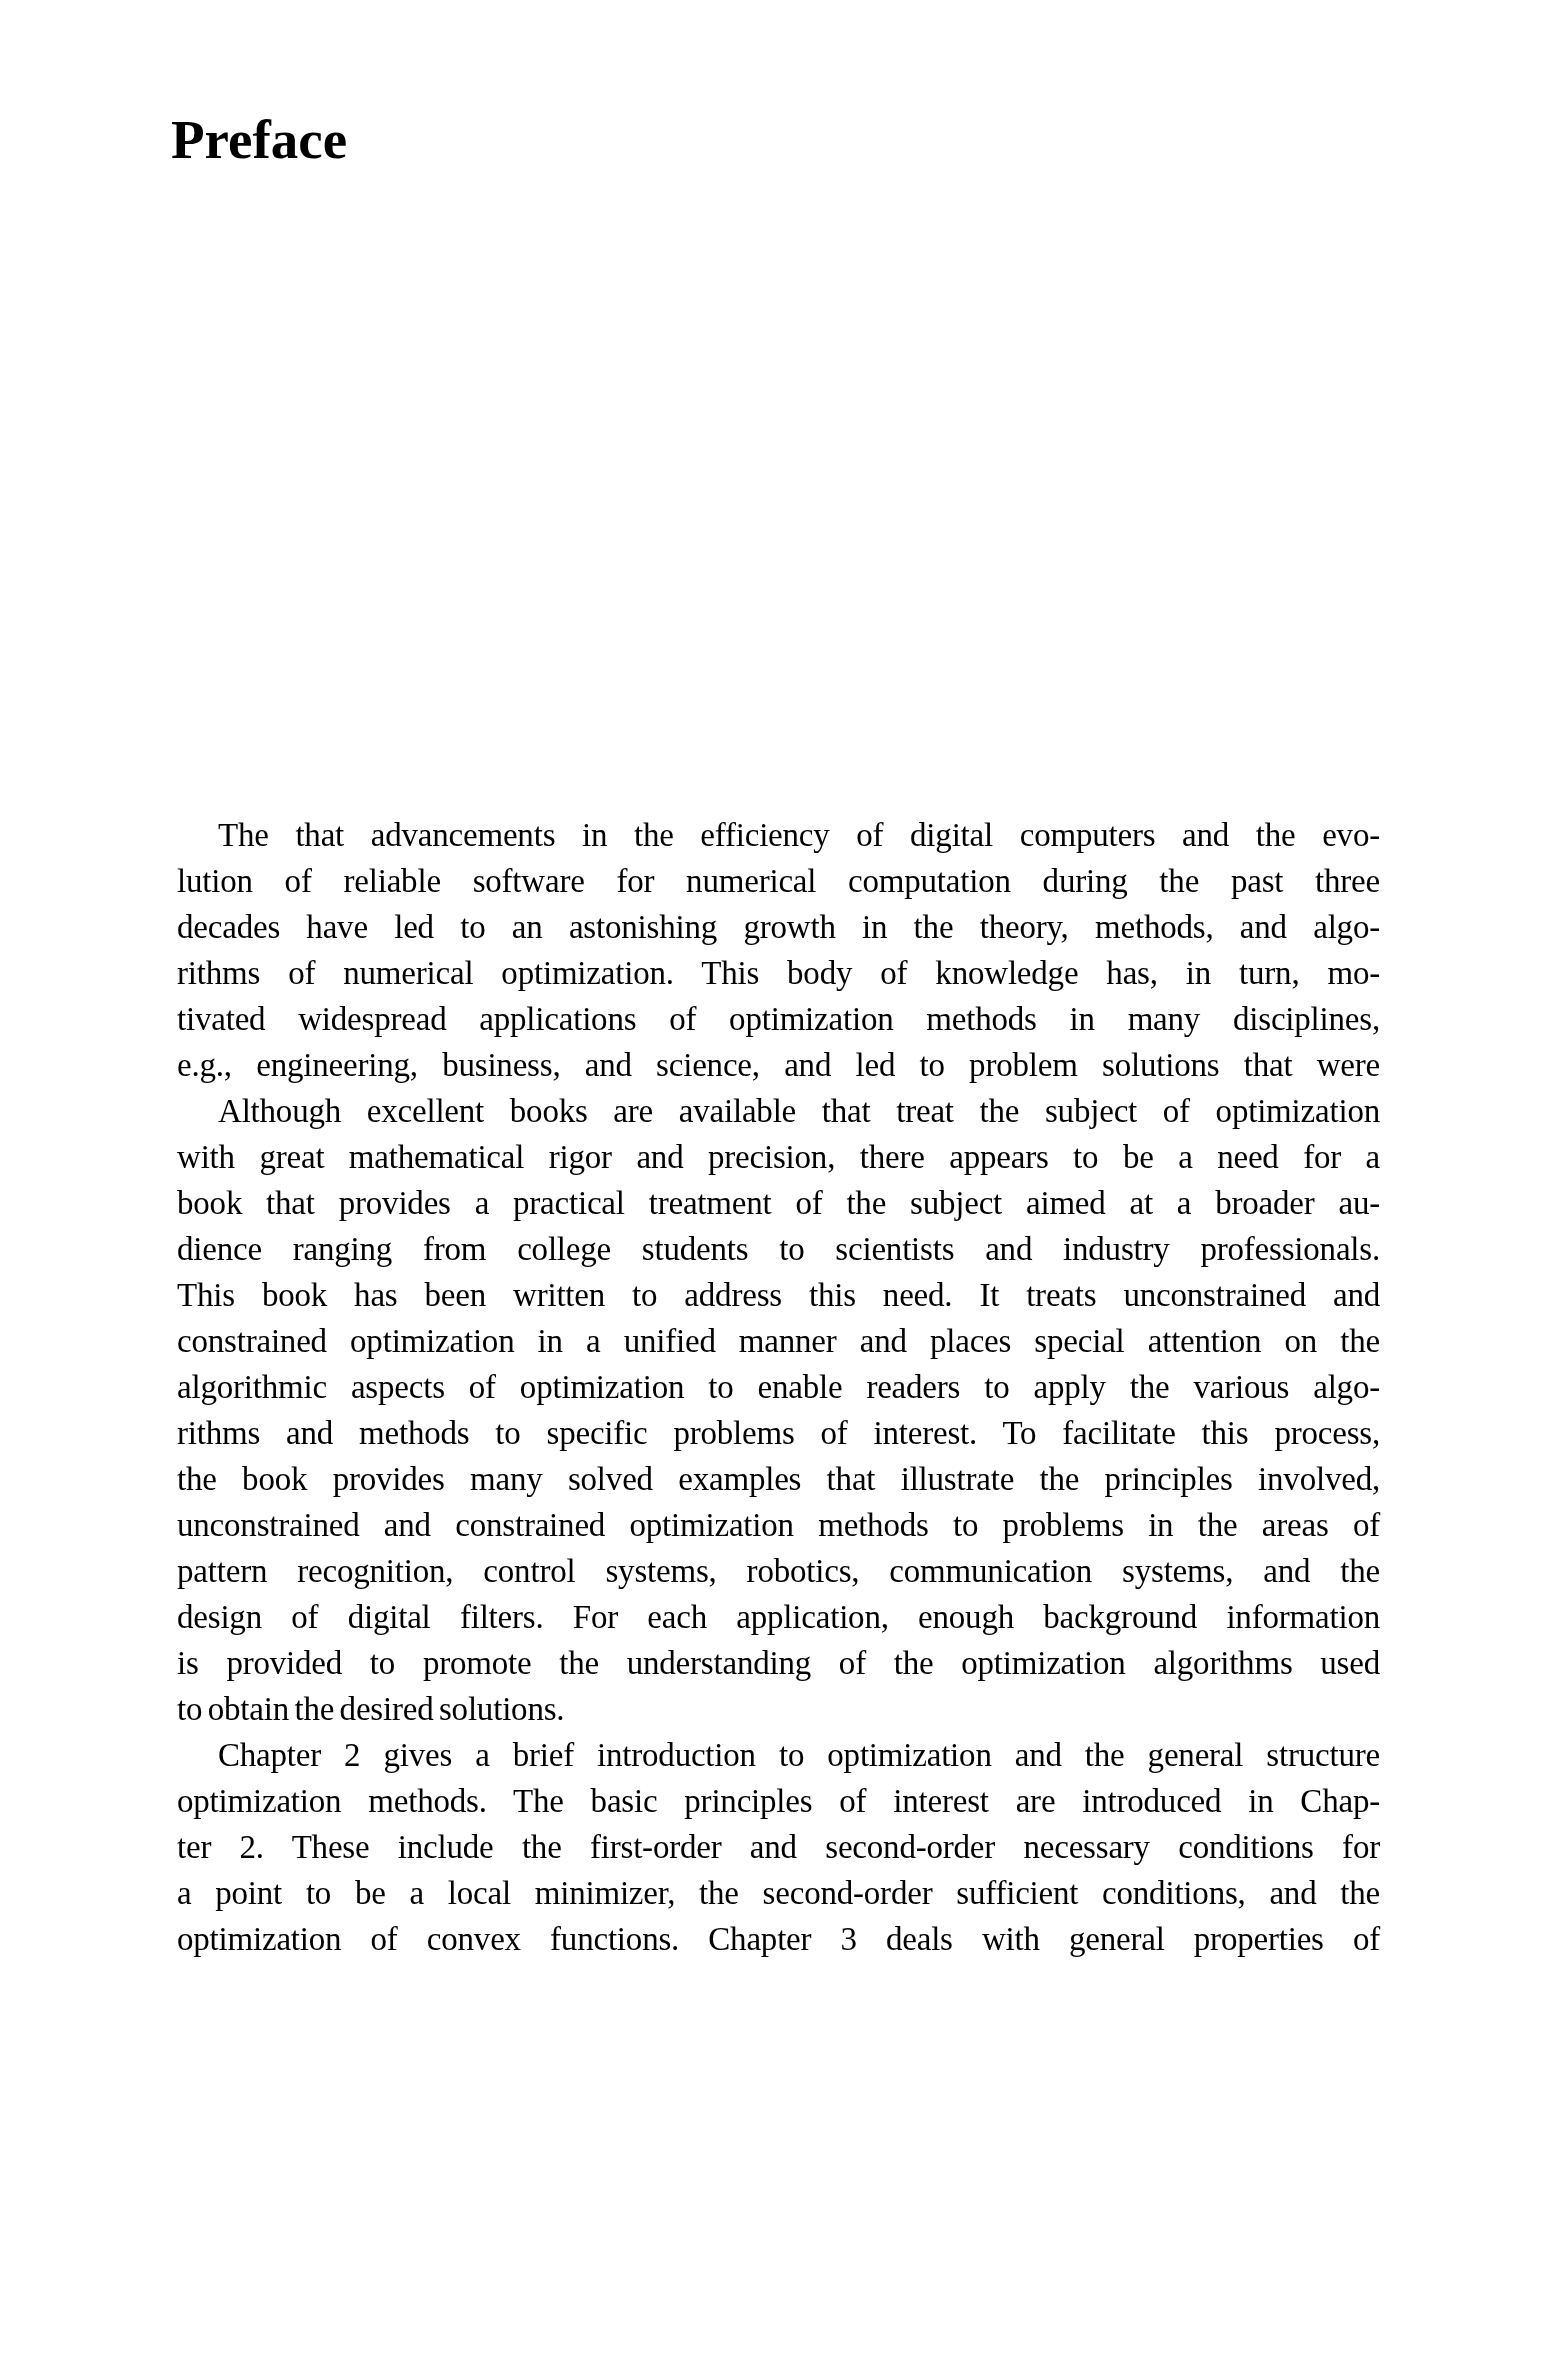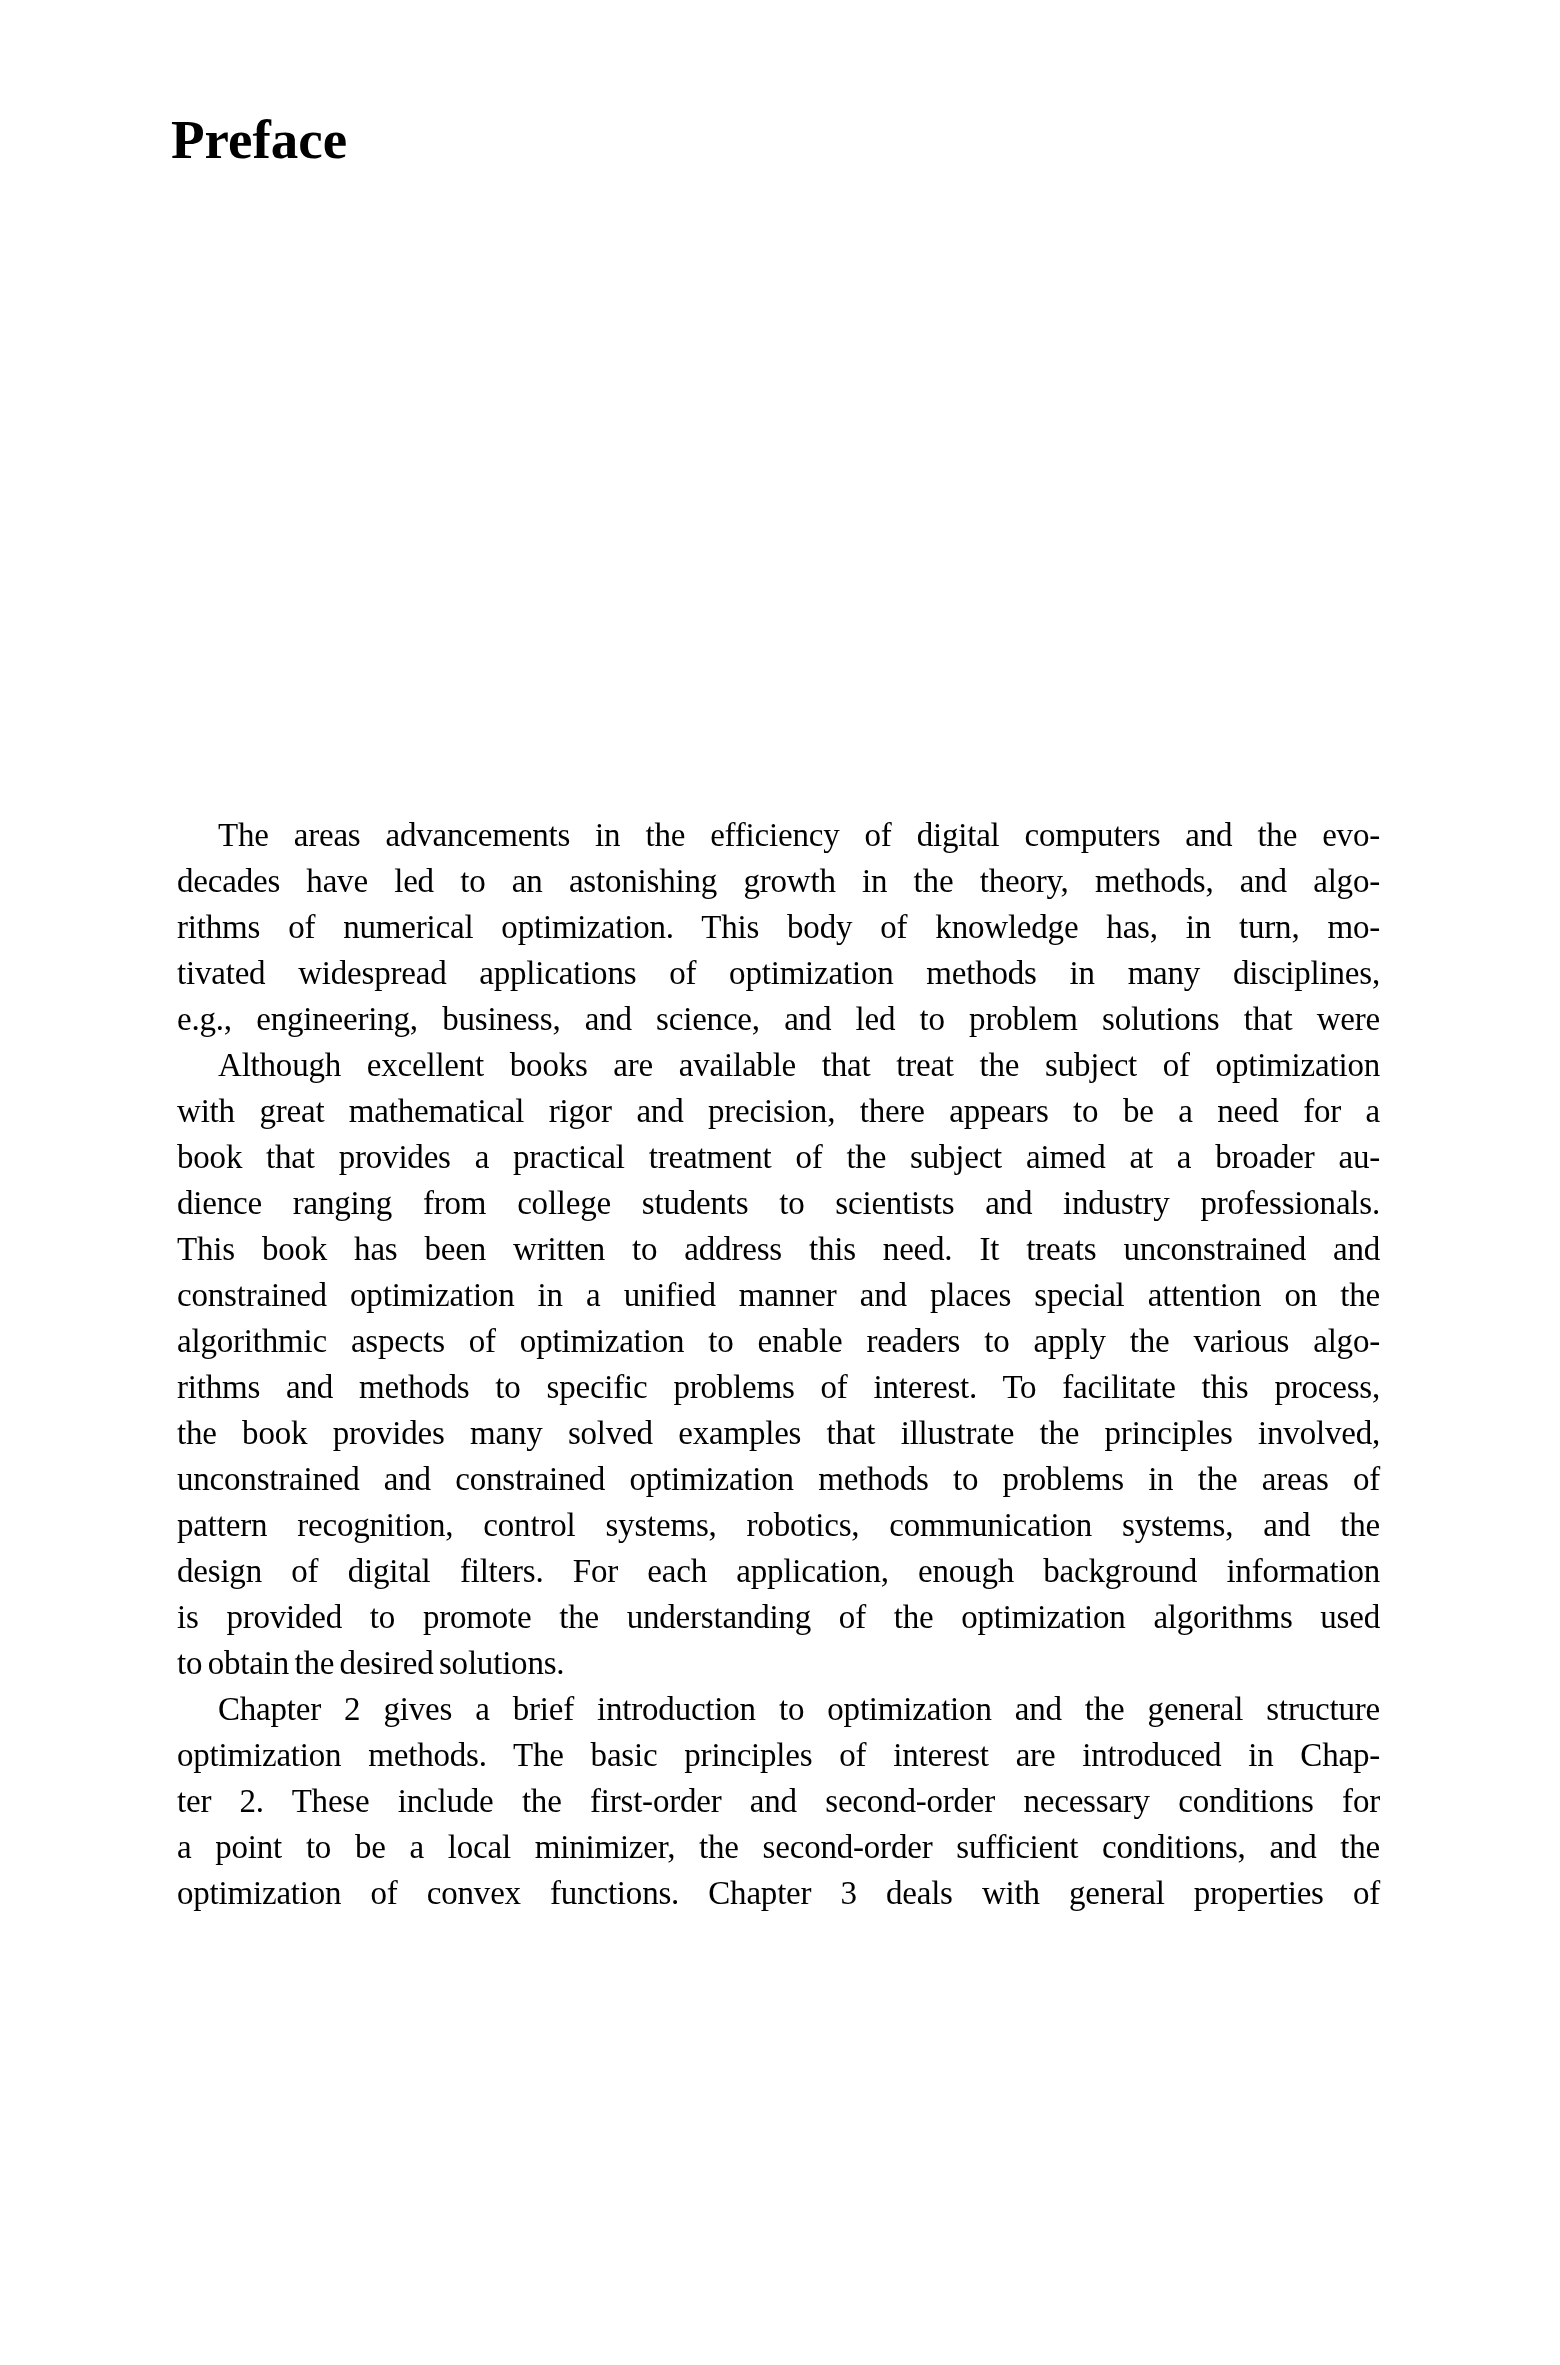--- a/index.html
+++ b/index.html
@@ -48,21 +48,22 @@
   .line.endpara {
     text-align-last: left;
   }
 </style>
 </head>
 <body>
 
 <div class="page">
   <div class="page-title">Preface</div>
   <div class="body-text">
-      <div class="line indent">The areas advancements in the efficiency of digital computers and the evo-</div>
+      <div class="line indent">The that advancements in the efficiency of digital computers and the evo-</div>
+      <div class="line">lution of reliable software for numerical computation during the past three</div>
       <div class="line">decades have led to an astonishing growth in the theory, methods, and algo-</div>
       <div class="line">rithms of numerical optimization. This body of knowledge has, in turn, mo-</div>
       <div class="line">tivated widespread applications of optimization methods in many disciplines,</div>
       <div class="line">e.g., engineering, business, and science, and led to problem solutions that were</div>
       <div class="line indent">Although excellent books are available that treat the subject of optimization</div>
       <div class="line">with great mathematical rigor and precision, there appears to be a need for a</div>
       <div class="line">book that provides a practical treatment of the subject aimed at a broader au-</div>
       <div class="line">dience ranging from college students to scientists and industry professionals.</div>
       <div class="line">This book has been written to address this need. It treats unconstrained and</div>
       <div class="line">constrained optimization in a unified manner and places special attention on the</div>

